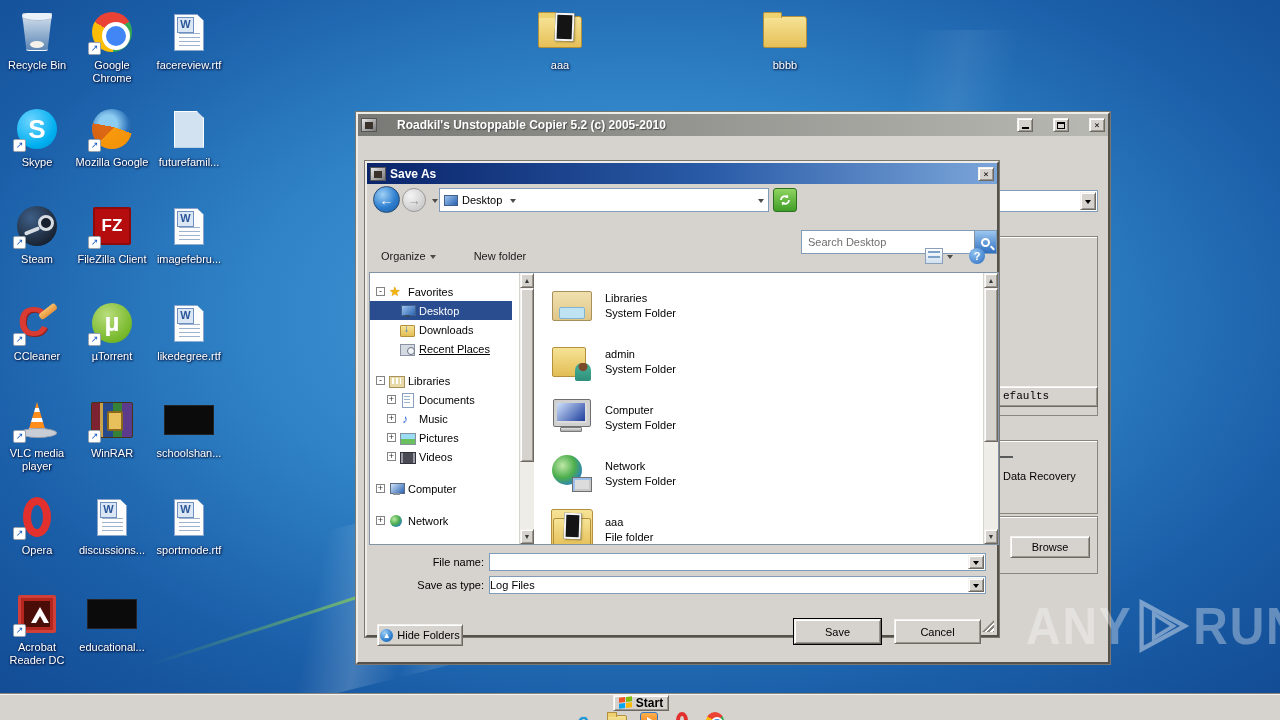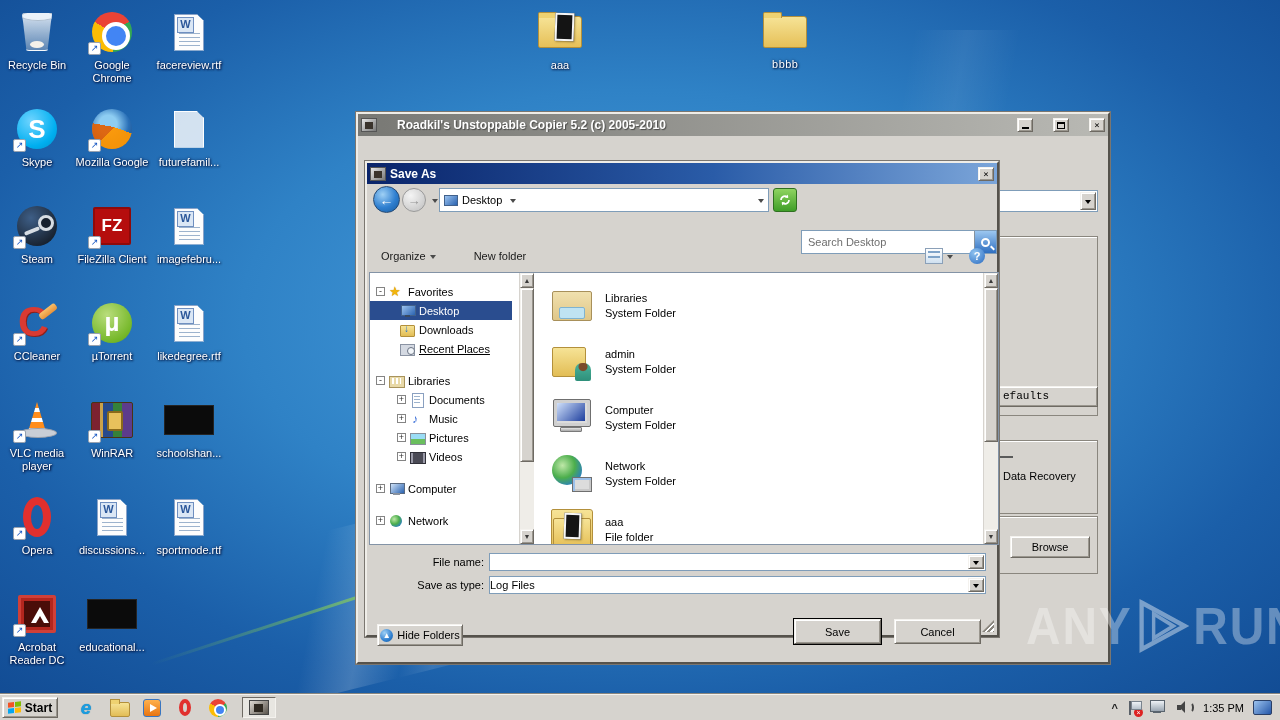--- a/index.html
+++ b/index.html
@@ -75,21 +75,21 @@
   .acrobat-icon::before { content:""; position:absolute; inset:3px; background:#4a0d08; }
   .acrobat-icon::after { content:""; position:absolute; left:10px; top:9px; width:0; height:0; border-left:9px solid transparent; border-right:9px solid transparent; border-bottom:16px solid #fff; }
   .acrobat-icon span.inner-tri { position:absolute; left:15px; top:18px; width:0; height:0; border-left:4px solid transparent; border-right:4px solid transparent; border-bottom:7px solid #4a0d08; z-index:2; }
 
   .empty-folder-icon, .folder-with-files-icon { width:44px; height:32px; background:linear-gradient(180deg,#f6e396,#e6c058); border:1px solid #b3903b; border-radius:2px 3px 2px 2px; }
   .empty-folder-icon::before, .folder-with-files-icon::before { content:""; position:absolute; top:-5px; left:-1px; width:17px; height:5px; background:#eed271; border:1px solid #b3903b; border-bottom:none; border-radius:2px 2px 0 0; }
   .folder-with-files-icon::after { content:""; position:absolute; right:7px; top:-4px; width:15px; height:24px; background:#141414; border:2px solid #f6f6f6; box-shadow:1px 1px 2px rgba(80,60,10,.5); transform:rotate(2deg); }
 
   .dtop-wrap .dcell { position:absolute; top:8px; width:72px; }
   .dtop-wrap .dcell:nth-child(1) { left:524px; }
-  .dtop-wrap .dcell:nth-child(2) { left:749px;font-family:Liberation Mono, monospace; }
+  .dtop-wrap .dcell:nth-child(2) { left:749px; }
 
   
   .rs { background:#d6d3ce; border:1px solid; border-color:#f4f2ee #6e6a63 #6e6a63 #f4f2ee; box-shadow:inset 1px 1px 0 #fff, inset -1px -1px 0 #9a968e; }
   .frame { background:#d6d3ce; border:2px solid; border-color:#efede8 #55524c #55524c #efede8; box-shadow:0 0 0 1px #7a7670; }
   .tbtn { width:16px; height:14px; font-size:9px; display:flex; align-items:center; justify-content:center; color:#000; font-family:"DejaVu Sans Mono", monospace; }
   .sunkenw { background:#fff; border:1px solid #7f9db9; }
 
   
   #mainwin { position:absolute; left:356px; top:112px; width:754px; height:552px; }
   #mw-title { height:22px; background:linear-gradient(90deg,#787874,#b9b9b4); display:flex; align-items:center; padding:0 3px; gap:20px; }
@@ -137,21 +137,21 @@
   .trow { display:flex; align-items:center; height:19px; padding-left:6px; gap:4px; white-space:nowrap; }
   .trow.lvl1 { padding-left:30px; }
   .trow.gap { margin-top:13px; }
   .trow.sel { background:#2a4d8f; }
   .trow.sel .tlabel { color:#fff; }
   .tlabel.ul { text-decoration:underline; }
   .expander { width:9px; height:9px; border:1px solid #848484; background:#fff; font-size:9px; line-height:7px; text-align:center; color:#333; flex:none; visibility:hidden; }
   .exp-collapse .expander { visibility:visible; } .exp-collapse .expander::before { content:"-"; }
   .exp-expand .expander { visibility:visible; } .exp-expand .expander::before { content:"+"; }
   .trow.lvl1 .expander { display:none; }
-  .trow.lvl1.exp-expand { padding-left:27px; } .trow.lvl1.exp-expand .expander { display:block; }
+  .trow.lvl1.exp-expand { padding-left:17px; } .trow.lvl1.exp-expand .expander { display:block; }
 
   .mi { width:15px; height:14px; position:relative; flex:none; }
   .mi.favorites-star-icon::before { content:"★"; color:#f2b50c; font-size:13px; line-height:14px; text-shadow:0 0 1px #b07708; }
   .mi.desktop-icon::before { content:""; position:absolute; left:1px; top:1px; width:13px; height:9px; background:linear-gradient(135deg,#9cc3ef,#2a63b0); border:1px solid #41618c; }
   .mi.desktop-icon::after { content:""; position:absolute; left:5px; top:11px; width:5px; height:2px; background:#3a4a60; }
   .mi.downloads-icon::before { content:""; position:absolute; left:0; top:2px; width:13px; height:10px; background:linear-gradient(#f6e396,#e2bd55); border:1px solid #b3903b; border-radius:1px; }
   .mi.downloads-icon::after { content:"↓"; position:absolute; left:4px; top:0px; color:#1b6fd0; font-weight:bold; font-size:10px; }
   .mi.recent-places-icon::before { content:""; position:absolute; left:0; top:2px; width:13px; height:10px; background:#d4d9e2; border:1px solid #8a93a3; }
   .mi.recent-places-icon::after { content:""; position:absolute; left:7px; top:5px; width:6px; height:6px; border-radius:50%; background:#f0f4f8; border:1px solid #6a7383; }
   .mi.libraries-icon::before { content:""; position:absolute; left:0; top:2px; width:14px; height:10px; background:#e8d9a8; border:1px solid #a8935c; }
@@ -195,21 +195,21 @@
   .combo .drop { position:absolute; right:1px; top:1px; bottom:1px; width:16px; display:flex; align-items:center; justify-content:center; }
   .tri-dn { width:0; height:0; border:3px solid transparent; border-top:4px solid #000; transform:translateY(2px); }
 
   #hide-folders { position:absolute; left:10px; top:440px; width:86px; height:22px; display:flex; align-items:center; justify-content:center; gap:4px; font-size:11px; }
   .chev-up-circle { width:13px; height:13px; border-radius:50%; background:radial-gradient(circle at 35% 30%, #9fd0f5, #2f7fd0 60%, #155a9e); color:#fff; font-size:8px; line-height:13px; text-align:center; }
   #save-btn { position:absolute; left:427px; top:435px; width:87px; height:25px; font-size:11px; display:flex; align-items:center; justify-content:center; box-shadow:0 0 0 1px #000, inset 1px 1px 0 #fff, inset -1px -1px 0 #9a968e; }
   #cancel-btn { position:absolute; left:527px; top:435px; width:87px; height:25px; font-size:11px; display:flex; align-items:center; justify-content:center; }
   #grip { position:absolute; right:3px; bottom:3px; width:12px; height:12px; clip-path:polygon(100% 0,100% 100%,0 100%); background:repeating-linear-gradient(135deg, #8a867e 0 2px, #fff 2px 4px); }
 
   
-  #taskbar { position:absolute; left:0; top:694px; width:1280px; height:26px; background:#d6d3ce; border-top:1px solid #f4f2ee; box-shadow:0 -1px 0 #8a867e; display:flex; align-items:center; }
+  #taskbar { position:absolute; left:0; top:694px; width:1280px; height:26px; background:#d6d3ce; border-top:1px solid #f4f2ee; box-shadow:0 -1px 0 #8a867e; display:flex; align-items:center;flex-direction:column; }
   #startbtn { margin-left:2px; width:56px; height:21px; display:flex; align-items:center; justify-content:center; gap:3px; font-weight:bold; font-size:12px; }
   .winflag { width:14px; height:12px; display:grid; grid-template-columns:6px 6px; grid-template-rows:5px 5px; gap:1px; transform:skewY(-6deg); }
   .winflag i:nth-child(1){background:#f35325;} .winflag i:nth-child(2){background:#81bc06;}
   .winflag i:nth-child(3){background:#05a6f0;} .winflag i:nth-child(4){background:#ffba08;}
   .ql { display:flex; align-items:center; gap:13px; margin-left:18px; }
   .qlic { width:20px; height:20px; position:relative; display:flex; align-items:center; justify-content:center; }
   .internet-explorer-icon::before { content:"e"; color:#1b9de0; font-size:19px; font-weight:bold; font-style:italic; text-shadow:0 0 1px #0d6fa8; }
   .explorer-folder-icon::before { content:""; position:absolute; left:1px; top:4px; width:18px; height:13px; background:linear-gradient(#f6e396,#e2bd55); border:1px solid #b3903b; border-radius:2px; }
   .explorer-folder-icon::after { content:""; position:absolute; left:1px; top:1px; width:8px; height:4px; background:#eed271; border:1px solid #b3903b; border-bottom:none; }
   .media-player-icon::before { content:""; position:absolute; inset:1px; background:linear-gradient(#ffb14d,#e87410); border:1px solid #3a76c0; border-radius:3px; }

